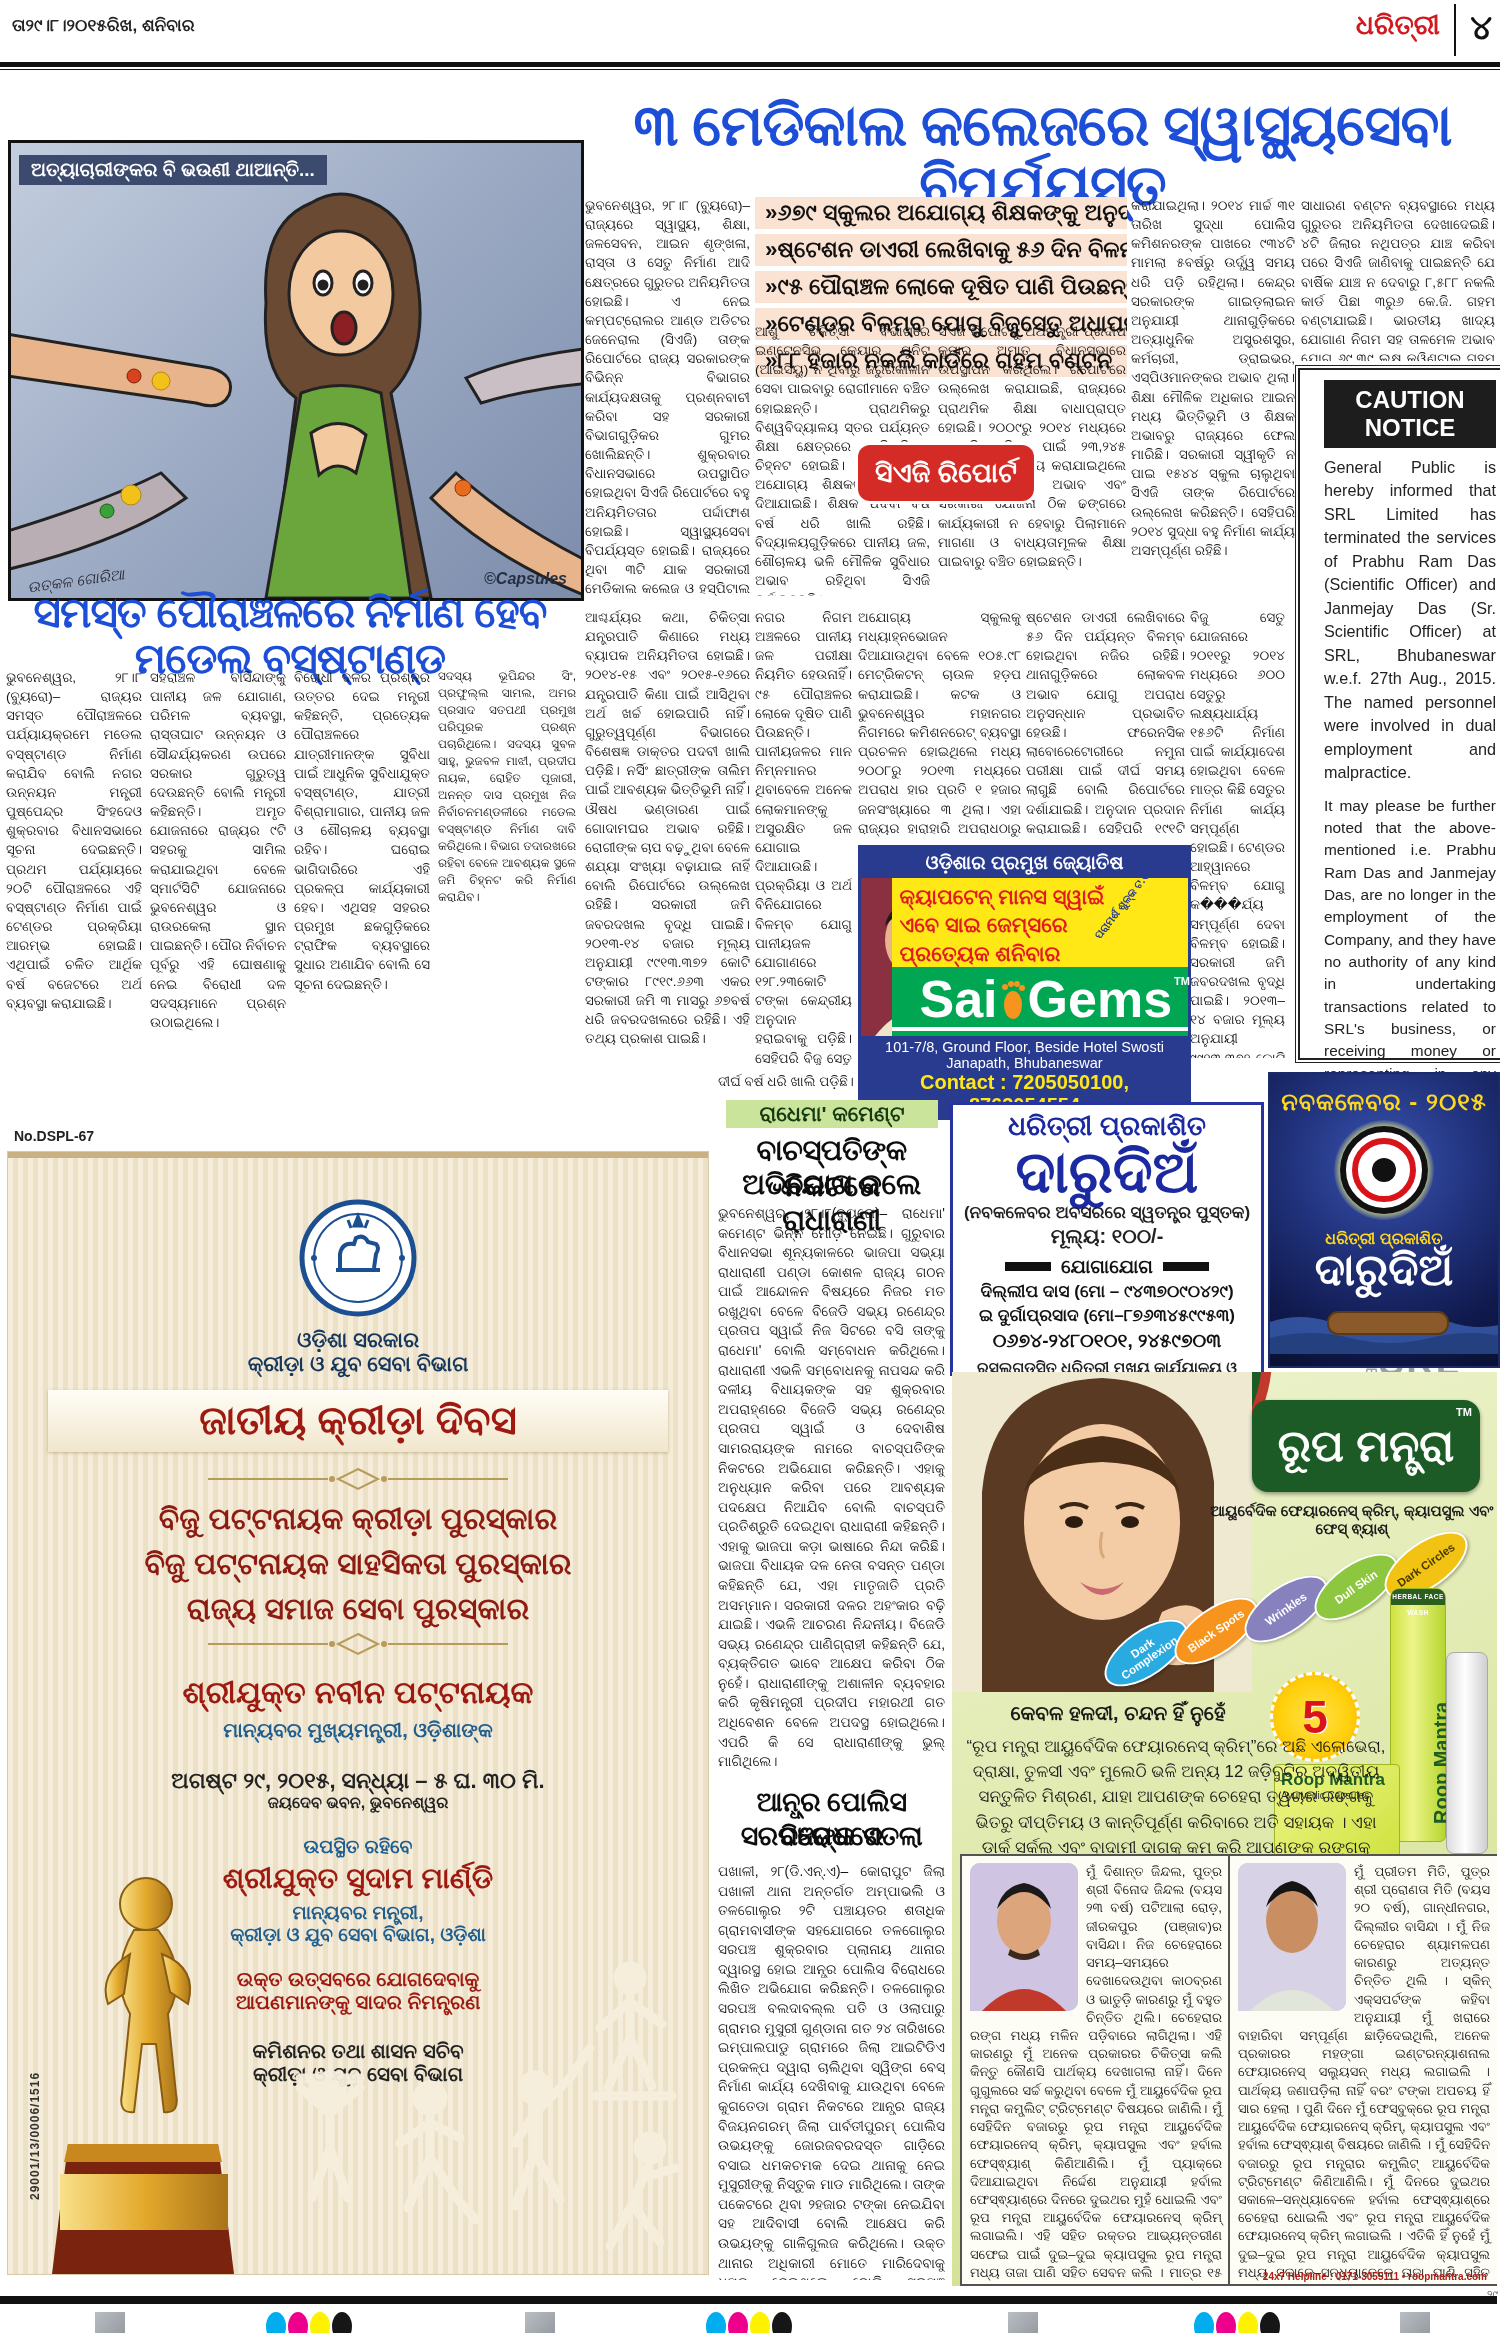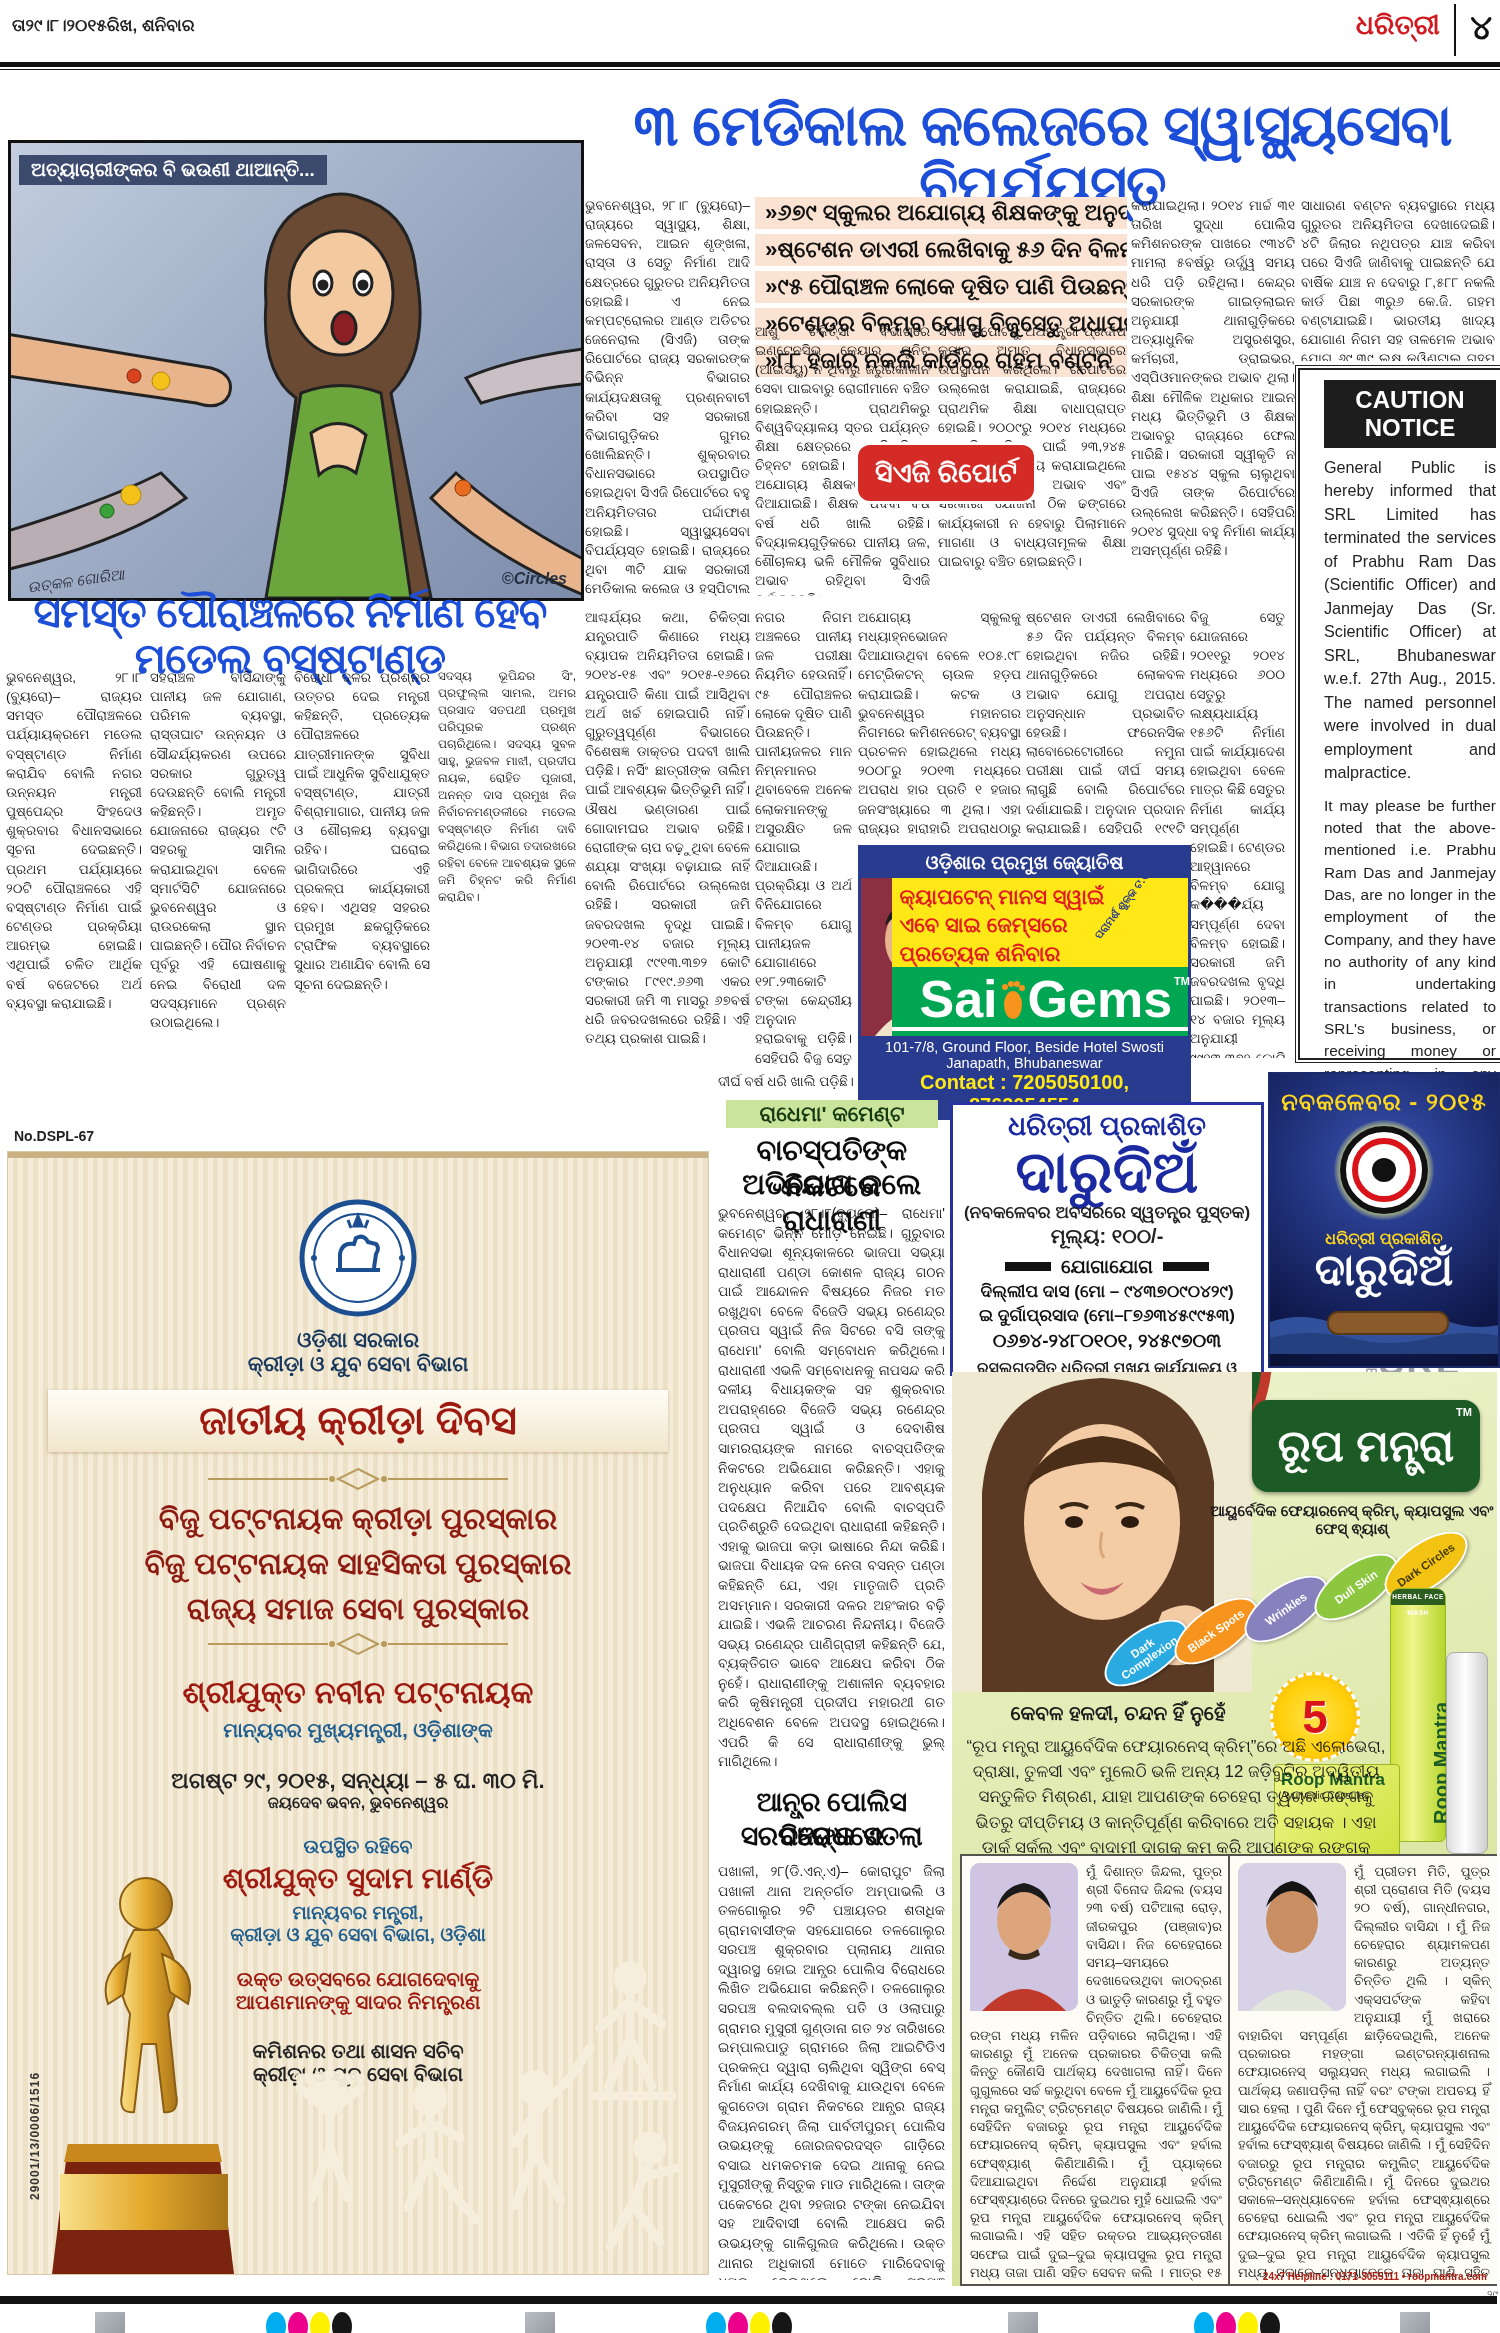--- a/index.html
+++ b/index.html
@@ -153,21 +153,21 @@
         <ellipse cx="352" cy="140" rx="9" ry="12" fill="#fff"></ellipse>
         <circle cx="312" cy="142" r="4" fill="#222"></circle>
         <circle cx="352" cy="142" r="4" fill="#222"></circle>
         <ellipse cx="333" cy="185" rx="12" ry="16" fill="#8c1f24"></ellipse>
         <path d="M290 250 Q330 235 370 250 L400 455 L255 455 Z" fill="#6aa63c"></path>
         <path d="M300 290 Q330 270 355 292 L345 330 Q325 315 308 332 Z" fill="#f3c9a0"></path>
       </g>
     </svg>
     <div class="cartoon-cap">ଅତ୍ୟାଚାରୀଙ୍କର ବି ଭଉଣୀ ଥାଆନ୍ତି...</div>
     <div class="cart-sign">ଉତ୍କଳ ଗୋରିଆ</div>
-    <div class="cart-credit">©Circles</div>
+    <div class="cart-credit">©Capsules</div>
   </div>
 
   <ul class="abs bullets" style="left:755px;top:197px;width:372px;">
     <li>»୬୭୯ ସ୍କୁଲର ଅଯୋଗ୍ୟ ଶିକ୍ଷକଙ୍କୁ ଅନୁଦାନ</li>
     <li>»ଷ୍ଟେଶନ ଡାଏରୀ ଲେଖିବାକୁ ୫୬ ଦିନ ବିଳମ୍ବ</li>
     <li>»୯୫ ପୌରାଞ୍ଚଳ ଲୋକେ ଦୂଷିତ ପାଣି ପିଉଛନ୍ତି</li>
     <li>»ଟେଣ୍ଡର ବିଳମ୍ବ ଯୋଗୁ ବିଜୁସେତୁ ଅଧାପନ୍ତରିଆ</li>
     <li>»୮୮ ହଜାର ନକଲି କାର୍ଡରେ ଗହମ ବଣ୍ଟନ</li>
   </ul>
 

